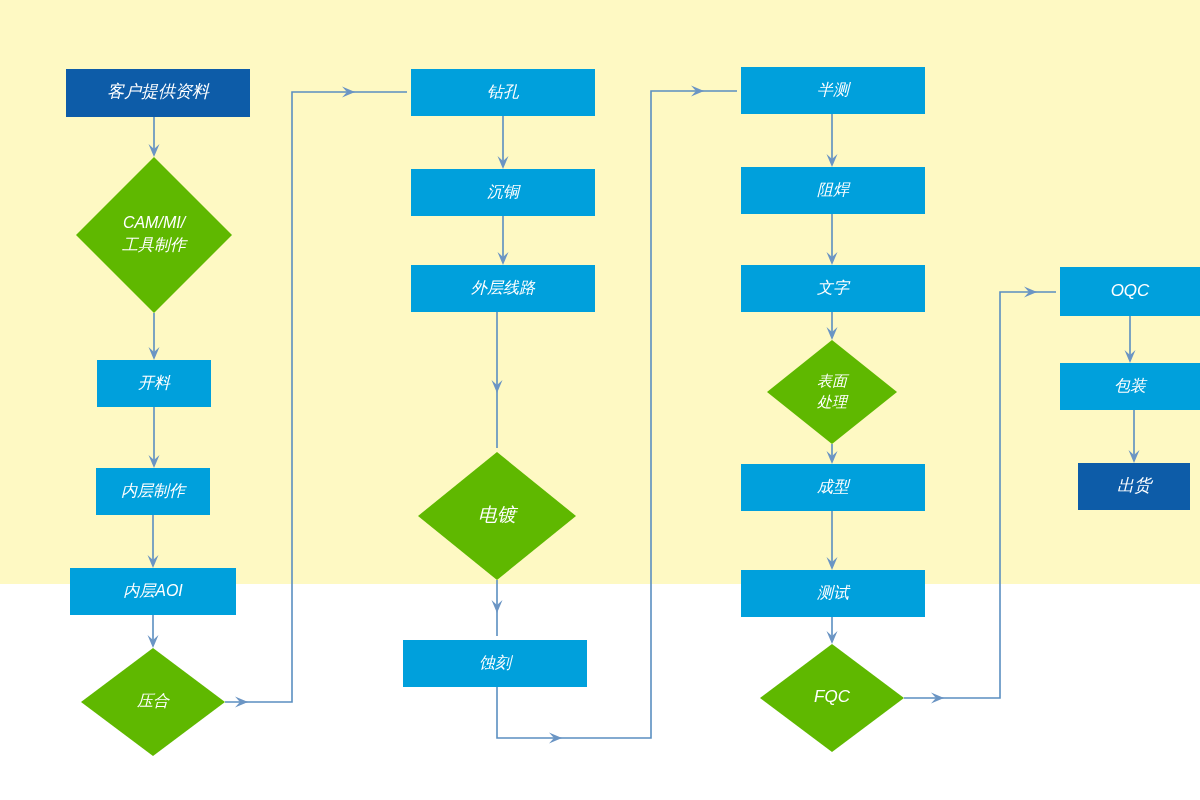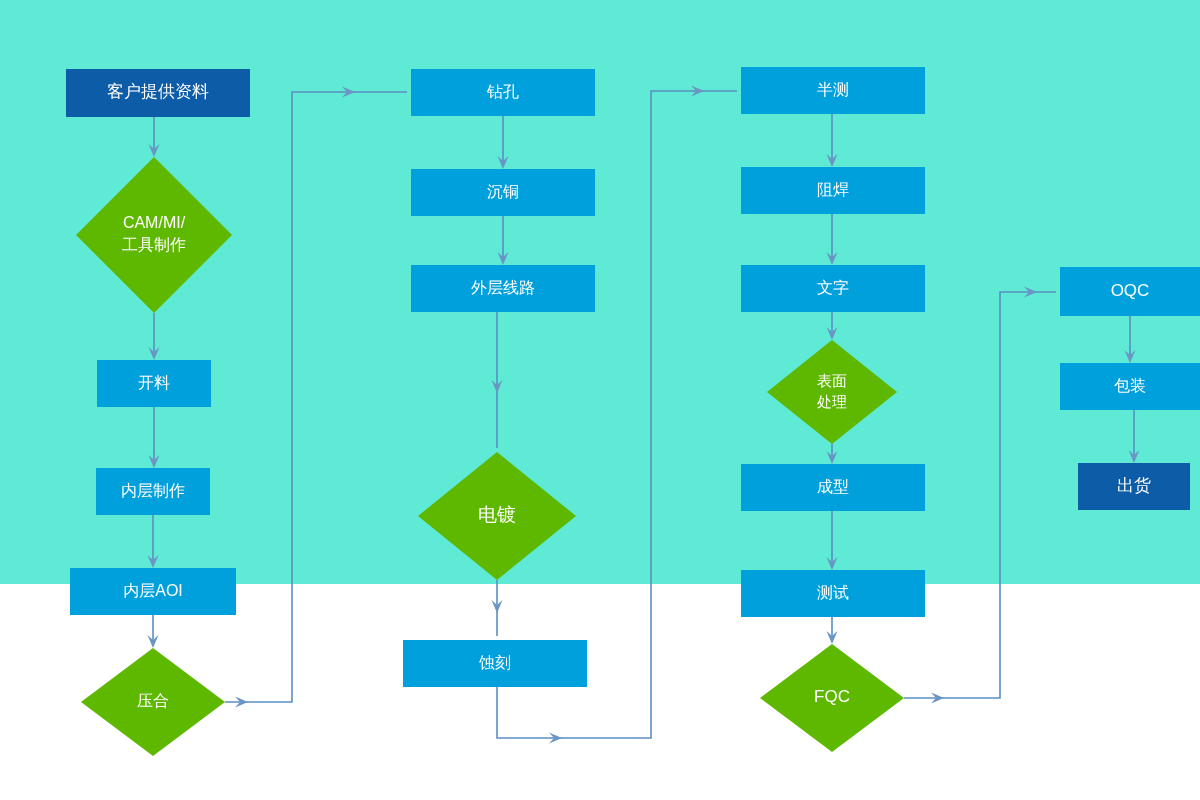--- a/index.html
+++ b/index.html
@@ -11,21 +11,22 @@
   body {
     width: 1200px;
     height: 800px;
     font-family: "Liberation Sans", "DejaVu Sans", sans-serif;
     overflow: hidden;
   }
   #flow-root {
     position: relative;
     width: 1200px;
     height: 584px;
-    background: #5eead4;
+    background: #fef9c3;
+    font-style: italic;
   }
   svg#flow-svg {
     position: absolute;
     top: 0;
     left: 0;
     width: 1200px;
     height: 800px;
     display: block;
   }
   .node-label {

